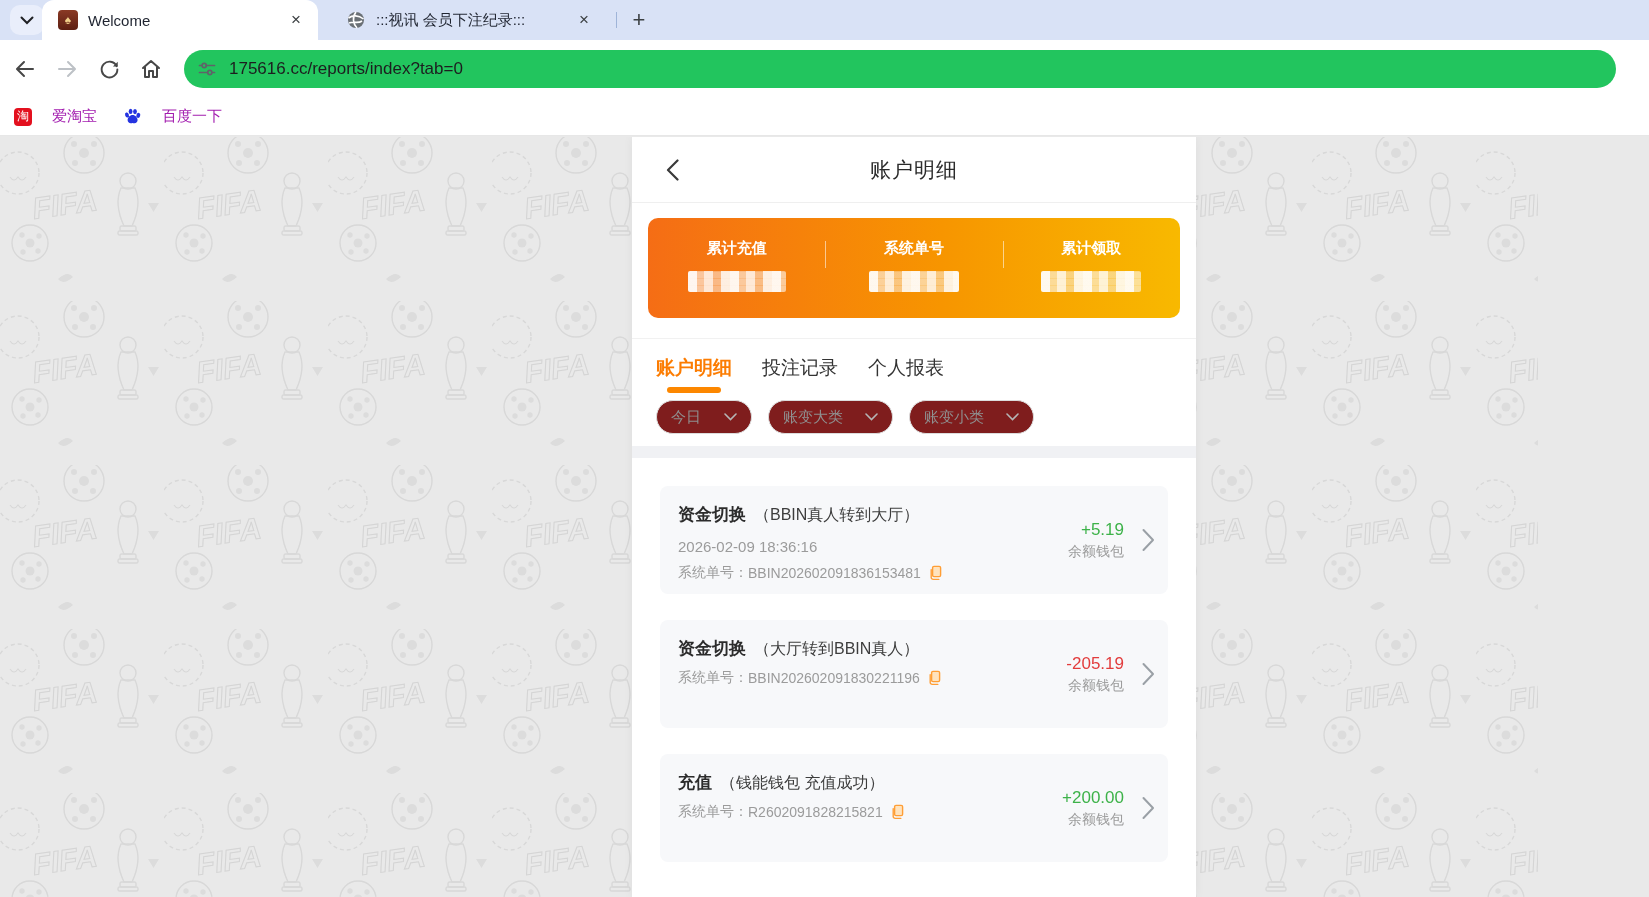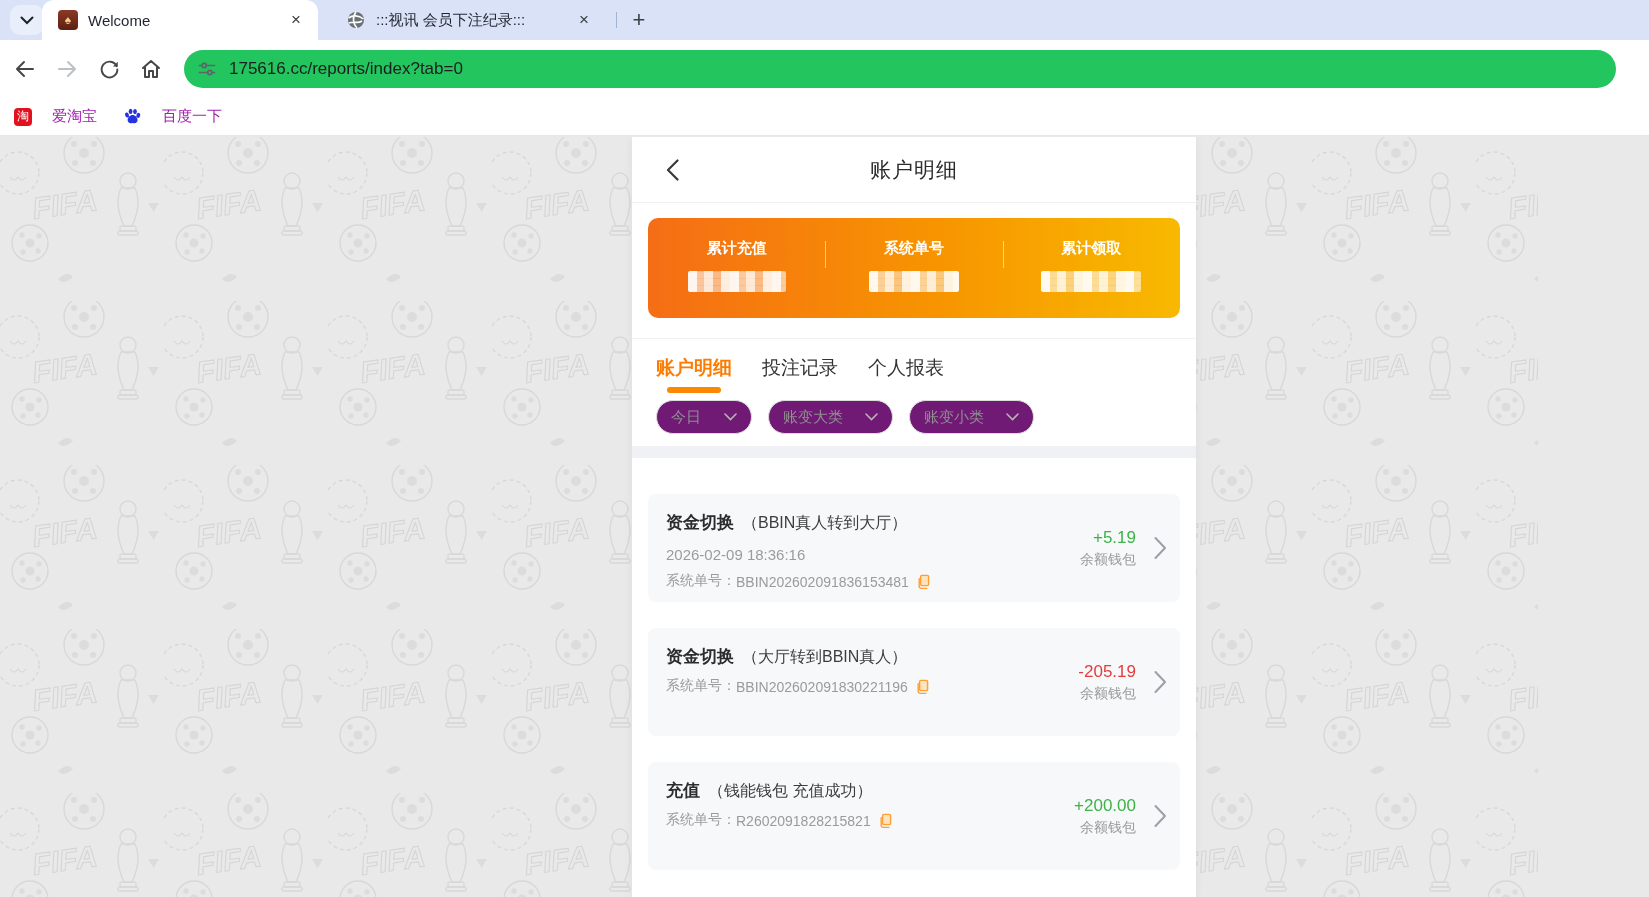--- a/index.html
+++ b/index.html
@@ -67,35 +67,35 @@
 
   .tabs-row { height:58px; border-top:1px solid #f1f1f1; display:flex; align-items:center; padding:0 24px; }
   .ptab { position:relative; height:100%; display:flex; align-items:center; margin-right:30px;
     font-size:19px; color:#333; cursor:pointer; }
   .ptab.active { color:#fc7c01; font-weight:bold; }
   .underline { display:none; }
   .ptab.active .underline { display:block; position:absolute; left:50%; transform:translateX(-50%);
     bottom:3px; width:54px; height:6px; border-radius:3px; background:#fc8700; }
 
   .filters-row { padding:4px 24px 12px; display:flex; }
-  .pill { height:34px; border:1px solid #dcdcdc; border-radius:18px; background:#701a75; display:flex;
+  .pill { height:34px; border:1px solid #dcdcdc; border-radius:18px; background:#7f1d1d; display:flex;
     align-items:center; padding:0 14px; margin-right:16px; font-size:15px; color:#8f8f8f; cursor:pointer; }
   .pill .chev { margin-left:22px; display:flex; }
 
   .divider-band { height:12px; background:#f0f1f4; }
 
-  .txn-list { padding:28px 16px 0;margin-top:8px; }
+  .txn-list { padding:28px 28px 0; }
   .txn-card { position:relative; background:#f7f8fa; border-radius:8px; height:108px; margin-bottom:26px;
     display:flex; padding:17px 44px 16px 18px; cursor:pointer; }
   .txn-left { flex:1; min-width:0; }
   .txn-titleline { display:flex; align-items:baseline; }
   .txn-type { font-size:17px; font-weight:bold; color:#2c2c2c; }
   .txn-detail { margin-left:8px; font-size:16px; color:#3d3d3d; }
   .txn-date { margin-top:12px; font-size:15px; color:#9b9b9b; }
-  .txn-orderline { margin-top:9px; font-size:14px; color:#9b9b9b; display:flex; align-items:flex-end; }
+  .txn-orderline { margin-top:9px; font-size:14px; color:#9b9b9b; display:flex; align-items:center; }
   .copy-ic { margin-left:7px; display:flex; cursor:pointer; }
   .txn-right { display:flex; flex-direction:column; align-items:flex-end; justify-content:center;
     gap:3px; min-width:110px; }
   .amount { font-size:17px; }
   .amount.pos { color:#3db249; }
   .amount.neg { color:#e23c3c; }
   .wallet { font-size:14px; color:#9b9b9b; }
   .row-chev { position:absolute; right:13px; top:50%; transform:translateY(-50%); display:flex; }
 </style>
 </head>

